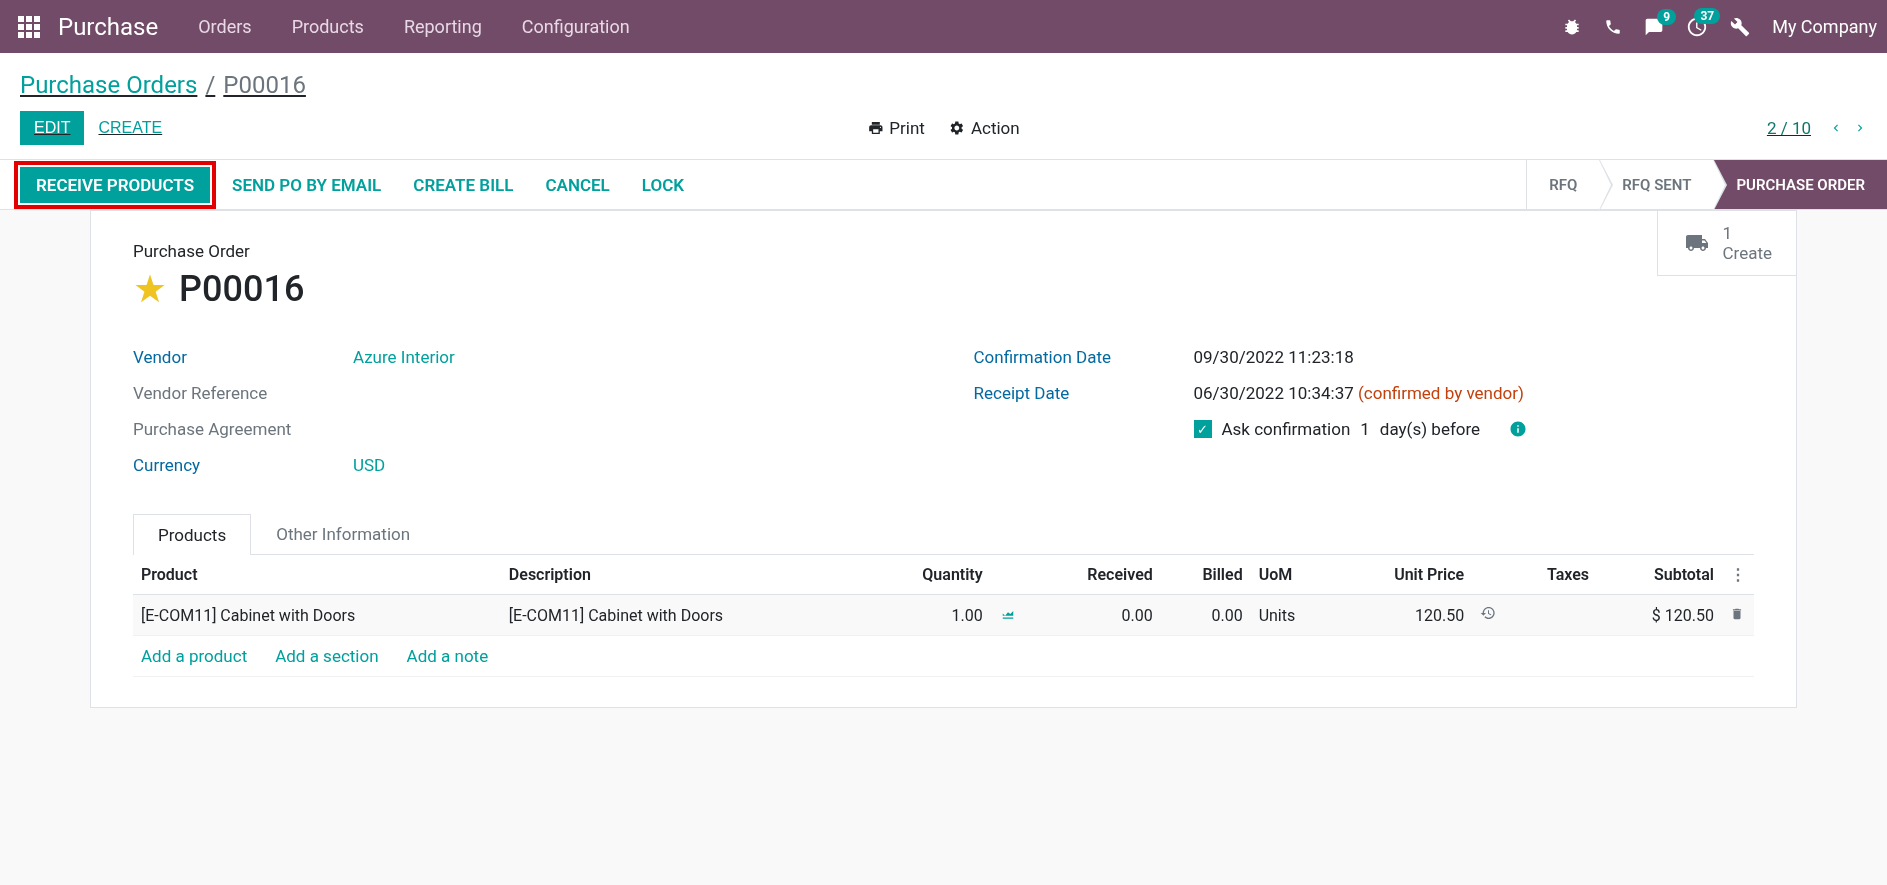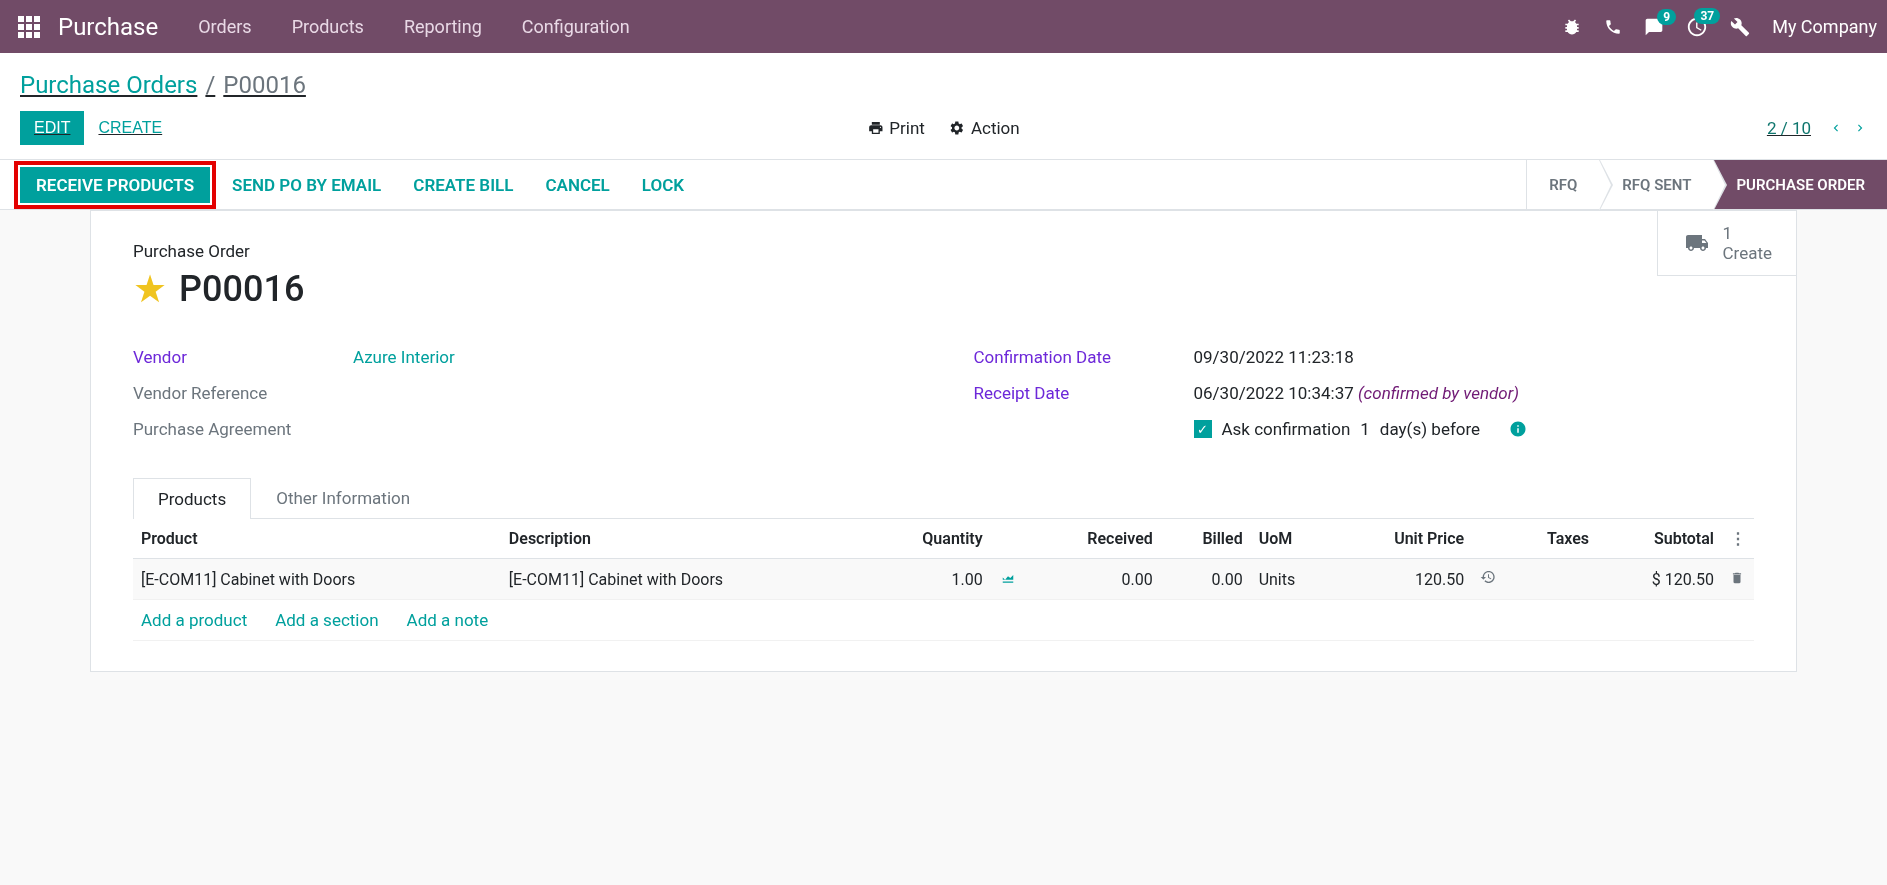--- a/index.html
+++ b/index.html
@@ -59,25 +59,25 @@
     
     .sheet-body { padding: 30px 42px; }
     .title-area { margin-bottom: 28px; }
     .title-label { font-size: 17px; color: #212529; margin-bottom: 6px; }
     .title-row { display: flex; align-items: center; gap: 12px; }
     .star { color: #f0c420; font-size: 38px; cursor: pointer; }
     .title-value { font-size: 36px; font-weight: 500; }
     
     .form-grid { display: grid; grid-template-columns: 1fr 1fr; gap: 0 60px; }
     .field-row { display: flex; align-items: center; padding: 8px 0; font-size: 17px; }
-    .field-label { width: 220px; color: #6d28d9; }
+    .field-label { width: 220px; color: #0369a1; }
     .field-label.muted { color: #6c757d; }
     .field-value { color: #212529; }
     .field-value.link { color: #00A09D; cursor: pointer; }
-    .field-value .muted { color: #701a75; font-style: italic; }
+    .field-value .muted { color: #c2410c; }
     .checkbox-row { display: flex; align-items: center; gap: 10px; }
     .checkbox { width: 18px; height: 18px; background: #00A09D; color: #fff; display: flex; align-items: center; justify-content: center; font-size: 13px; }
     
     
     .tabs { display: flex; margin-top: 30px; border-bottom: 1px solid #dee2e6; }
     .tab { padding: 10px 24px; font-size: 17px; cursor: pointer; color: #6c757d; border: 1px solid transparent; border-bottom: none; }
     .tab.active { color: #212529; border-color: #dee2e6; background: #fff; position: relative; top: 1px; }
     
     
     table { width: 100%; border-collapse: collapse; font-size: 16px; }
@@ -225,20 +225,24 @@
         <div>
           <div class="field-row">
             <span class="field-label">Vendor</span>
             <span class="field-value link">Azure Interior</span>
           </div>
           <div class="field-row">
             <span class="field-label muted">Vendor Reference</span>
           </div>
           <div class="field-row">
             <span class="field-label muted">Purchase Agreement</span>
+          </div>
+          <div class="field-row">
+            <span class="field-label">Currency</span>
+            <span class="field-value link">USD</span>
           </div>
         </div>
         <div>
           <div class="field-row">
             <span class="field-label">Confirmation Date</span>
             <span class="field-value">09/30/2022 11:23:18</span>
           </div>
           <div class="field-row">
             <span class="field-label">Receipt Date</span>
             <span class="field-value">

